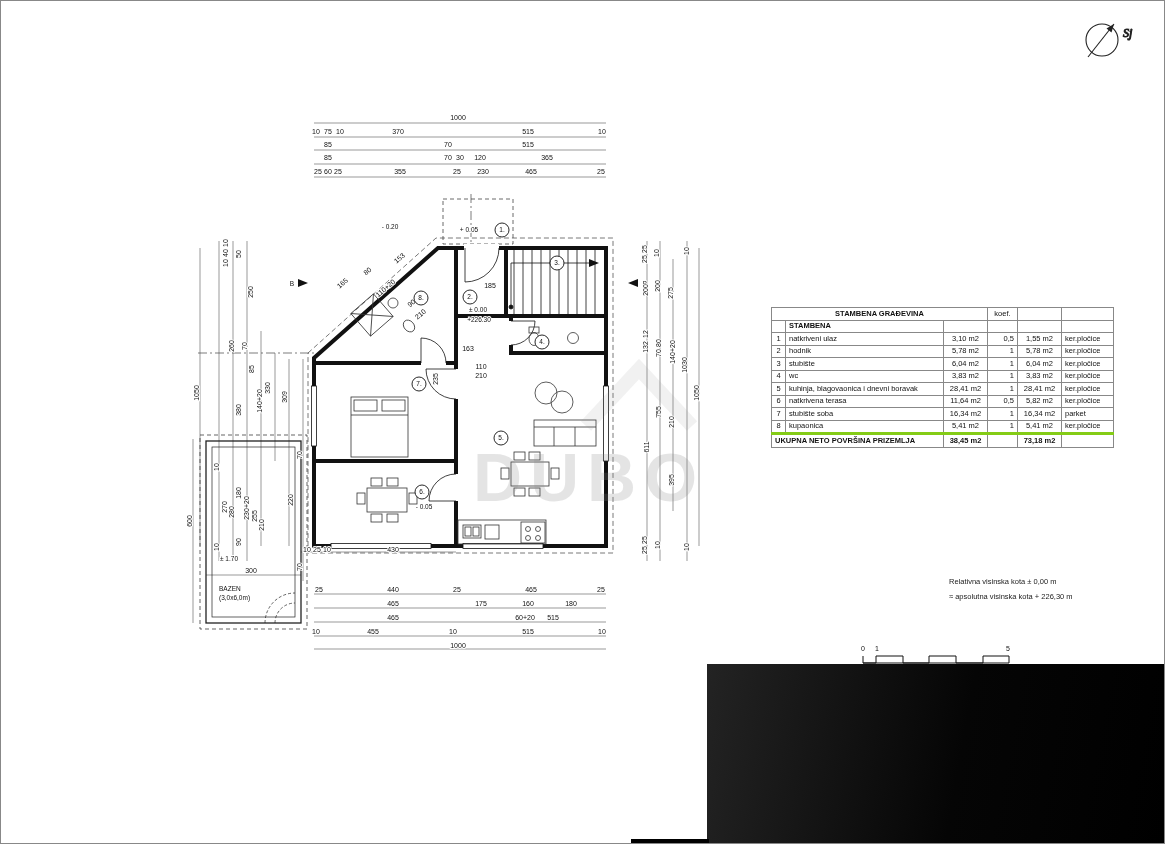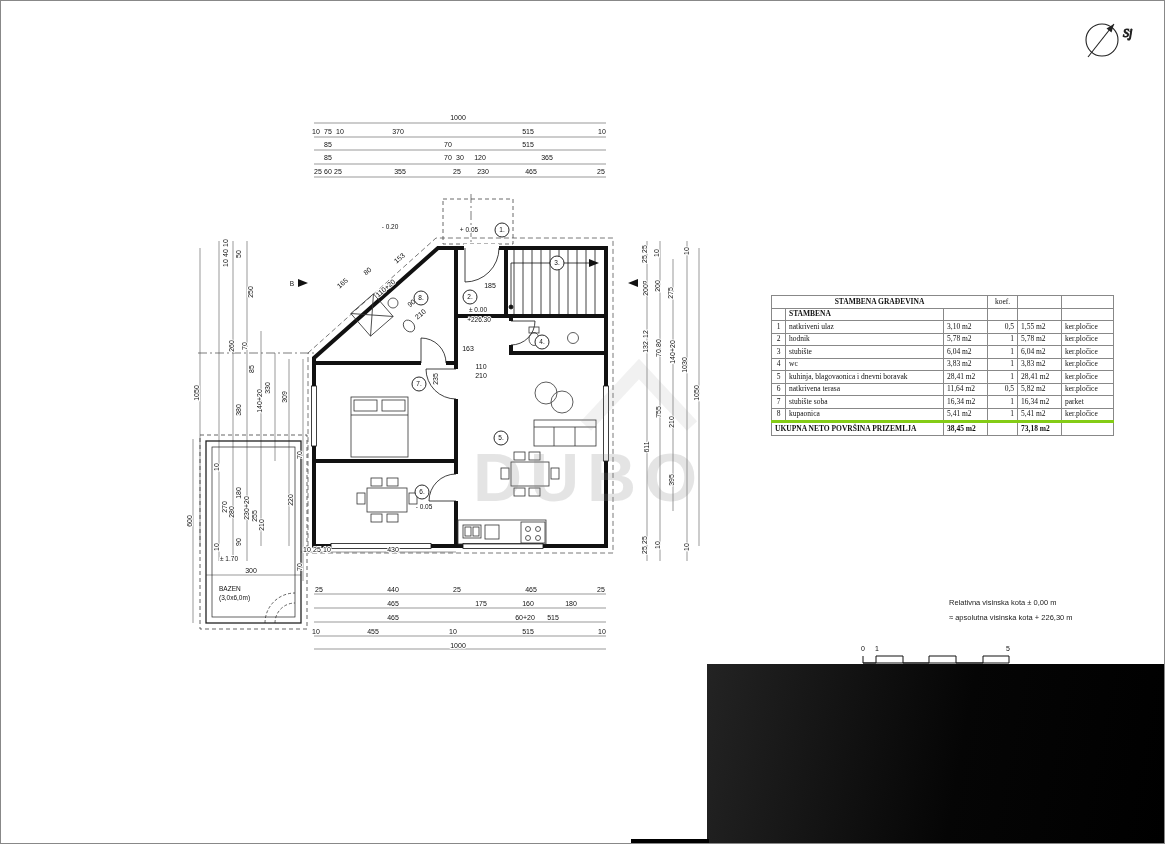--- a/index.html
+++ b/index.html
@@ -13,33 +13,33 @@
   .elev{font:6.5px "Liberation Sans",sans-serif;fill:#111;text-anchor:middle;
        paint-order:stroke;stroke:#fff;stroke-width:2px;}
   .room-num{font:6.5px "Liberation Sans",sans-serif;fill:#111;text-anchor:middle;}
   .room-circle{fill:#fff;stroke:#111;stroke-width:.9;}
   .pool-label{font:6.5px "Liberation Sans",sans-serif;fill:#111;}
   .north-label{font:italic 12px "Liberation Serif",serif;fill:#111;}
   .wm-text{font:bold 68px "Liberation Sans",sans-serif;fill:#888;opacity:.22;
            text-anchor:middle;letter-spacing:8px;}
 
   
-  .area-table{position:absolute;left:770px;top:294px;width:288px;border-collapse:collapse;
-              table-layout:fixed;font-size:7.5px;color:#111;border:1px solid #444;font-family:Liberation Serif, serif;}
+  .area-table{position:absolute;left:770px;top:306px;width:288px;border-collapse:collapse;
+              table-layout:fixed;font-size:7.5px;color:#111;border:1px solid #444;}
   .area-table td{border:1px solid #888;padding:0 3px;height:11.5px;line-height:1.1;
                  overflow:hidden;white-space:nowrap;}
   .area-table .t-title{font-weight:bold;text-align:center;}
   .area-table .t-koef{text-align:center;margin-top:32px;}
   .area-table .t-sec{font-weight:bold;}
   .area-table .t-total td{font-weight:bold;border-top:3px solid #84cc16;}
   .c-num{text-align:center;}
-  .c-area,.c-net{text-align:left;}
+  .c-area,.c-net{text-align:center;}
   .c-koef{text-align:right;}
 
-  .notes{position:absolute;left:948px;top:595px;font-size:7.5px;color:#222;line-height:1.95;}
+  .notes{position:absolute;left:948px;top:574px;font-size:7.5px;color:#222;line-height:1.95;}
   .blackbox{position:absolute;left:706px;top:663px;width:459px;height:181px;
             background:linear-gradient(100deg,#232323,#050505 55%,#000);}
   .blackstrip{position:absolute;left:630px;top:838px;width:78px;height:6px;background:#000;}
 </style>
 </head>
 <body>
 
 <div class="page">
 
   <svg id="plan-svg" width="1165" height="844" viewBox="0 0 1165 844">

